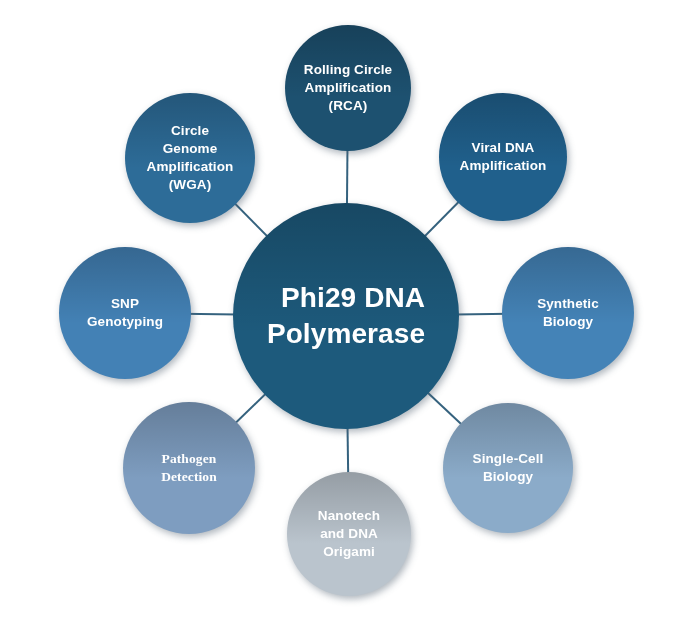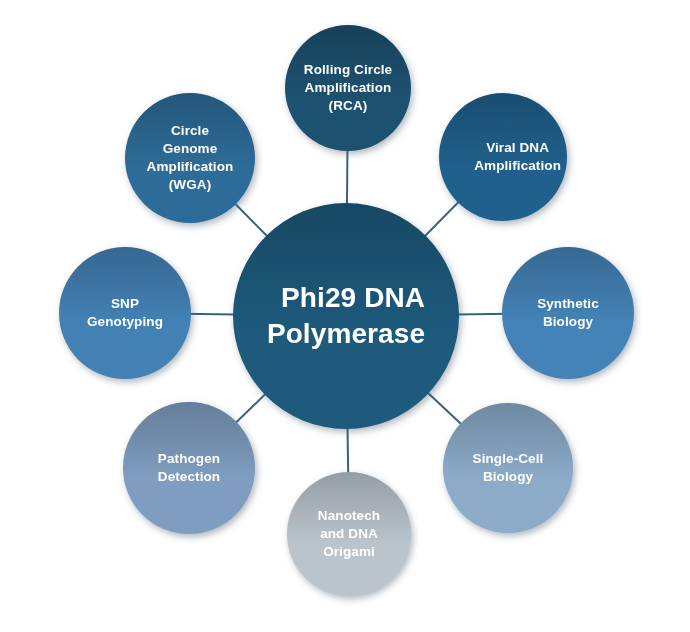--- a/index.html
+++ b/index.html
@@ -38,25 +38,25 @@
   }
   .node .label {
     position: relative;
     z-index: 1;
     white-space: pre-line;
     padding: 0 6px;
     letter-spacing: 0.1px;
   }
   .node-center    { left: 233px; top: 203px; width: 226px; height: 226px; font-size: 28px; line-height: 1.3; }
   .node-rca       { left: 285px; top:  25px; width: 126px; height: 126px; }
-  .node-viral     { left: 439px; top:  93px; width: 128px; height: 128px; justify-content: flex-end; }
+  .node-viral     { left: 439px; top:  93px; width: 128px; height: 128px; }
   .node-synthetic { left: 502px; top: 247px; width: 132px; height: 132px; }
   .node-single    { left: 443px; top: 403px; width: 130px; height: 130px; }
   .node-nanotech  { left: 287px; top: 472px; width: 124px; height: 124px; }
-  .node-pathogen  { left: 123px; top: 402px; width: 132px; height: 132px; }
+  .node-pathogen  { left: 123px; top: 402px; width: 132px; height: 132px; font-family: Liberation Serif, serif; }
   .node-snp       { left:  59px; top: 247px; width: 132px; height: 132px; }
   .node-wga       { left: 125px; top:  93px; width: 130px; height: 130px; }
 </style>
 </head>
 <body>
 
 <div class="canvas">
 
   <svg class="connectors" viewBox="0 0 690 632" xmlns="http://www.w3.org/2000/svg">
     <line x1="346" y1="316" x2="348" y2="88" stroke-width="2" stroke="#35627e"></line>

